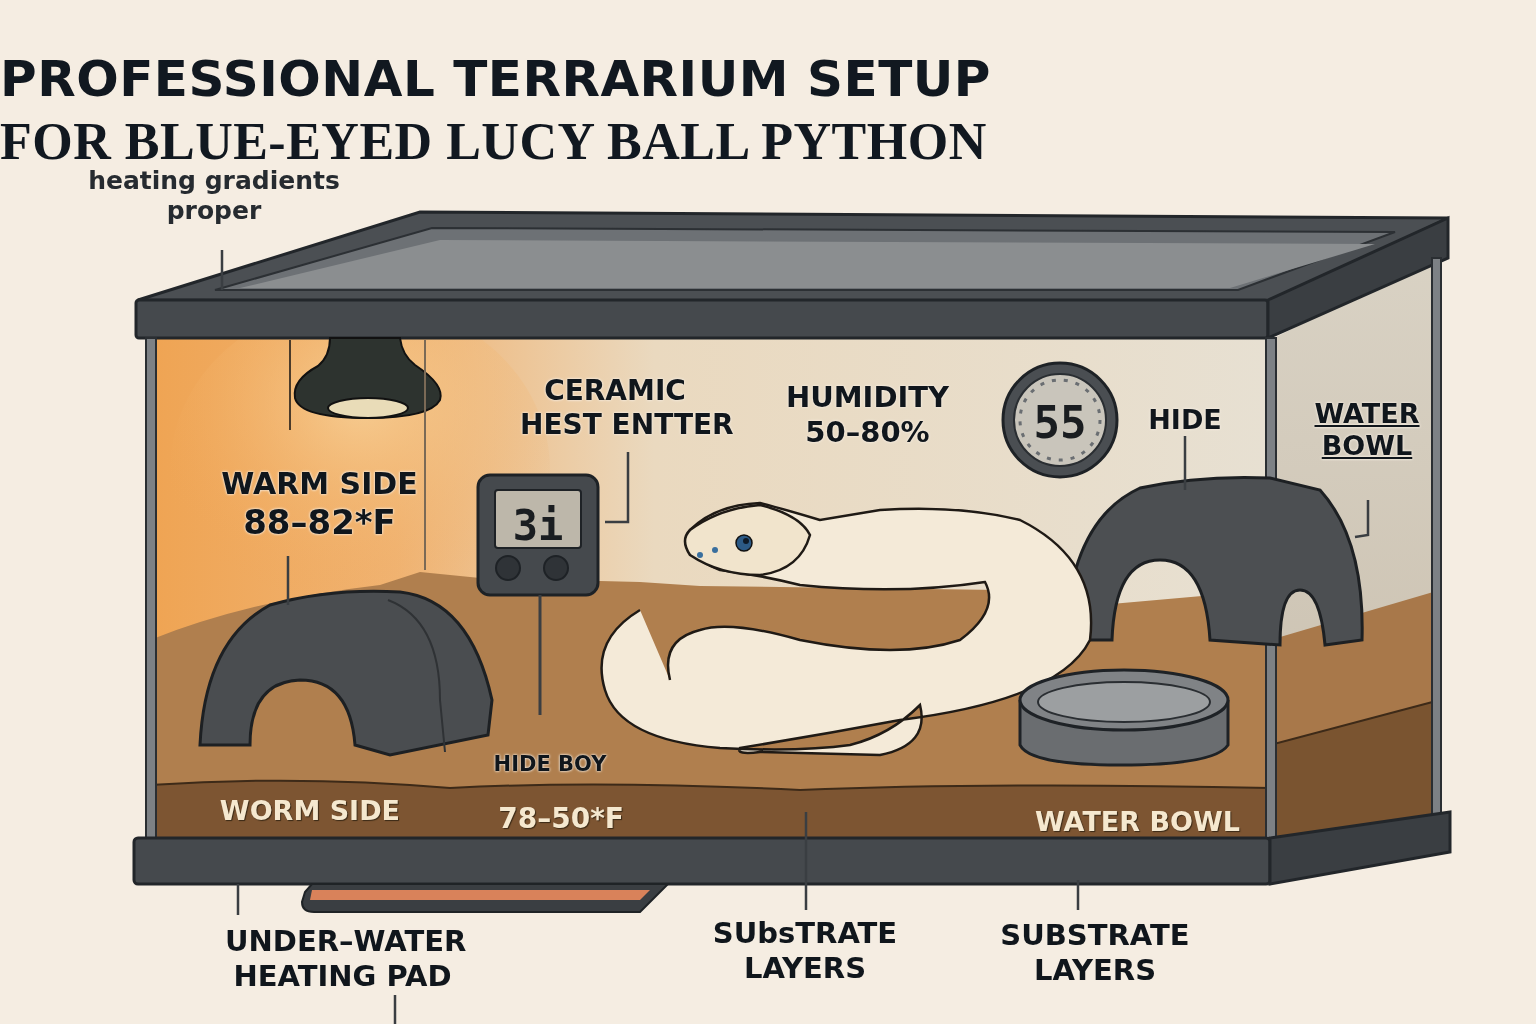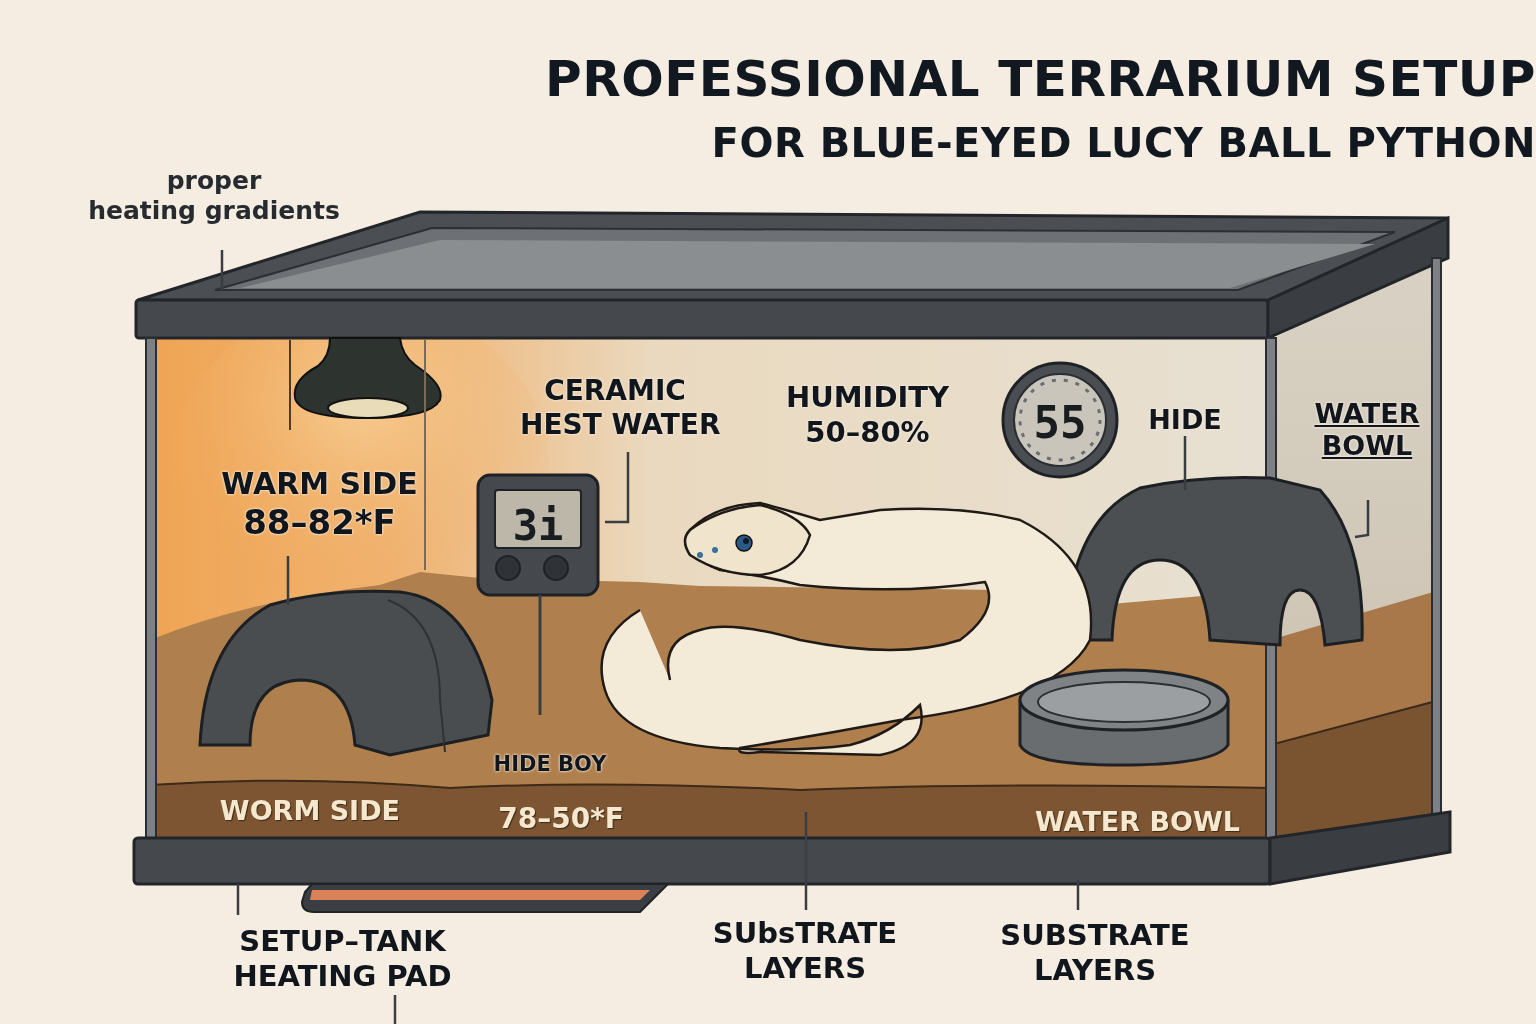--- a/index.html
+++ b/index.html
@@ -3,25 +3,25 @@
 <meta charset="utf-8">
 <style>
   html, body { margin: 0; padding: 0; }
   body {
     width: 1536px; height: 1024px; overflow: hidden;
     background: #f5ede2;
     font-family: "DejaVu Sans", sans-serif;
     position: relative;
   }
   .title {
-    position: absolute; left: 0; width: 1536px; text-align: right;
+    position: absolute; left: 0; width: 1536px; text-align: left;
     font-weight: bold; color: #111820; letter-spacing: 0.5px;
   }
   .t1 { top: 50px; font-size: 50px; }
-  .t2 { top: 120px; font-size: 40px; }
+  .t2 { top: 112px; font-size: 52px; font-family: Liberation Serif, serif; }
   svg.scene { position: absolute; left: 0; top: 0; }
   .lbl {
     position: absolute; font-weight: bold; text-align: center;
     line-height: 1.2; white-space: nowrap;
   }
   .dark { color: #10161c; text-shadow: 0 0 2px #f5ede2, 0 0 3px #f5ede2; }
   .light { color: #f5e8cf; text-shadow: 1px 1px 1px #3b2a16; text-align: right; }
   .small-dark { color: #262b30; font-weight: bold; }
 </style>
 </head>
@@ -141,27 +141,27 @@
     <line x1="1185" y1="436" x2="1185" y2="490"></line>
     <path d="M1368,500 L1368,535 L1355,537"></path>
     <line x1="238" y1="884" x2="238" y2="915"></line>
     <line x1="395" y1="995" x2="395" y2="1024"></line>
     <line x1="806" y1="812" x2="806" y2="910"></line>
     <line x1="1078" y1="880" x2="1078" y2="910"></line>
   </g>
 </svg>
 
 <div class="lbl small-dark" style="left:84px; top:166px; width:260px; font-size:25px; font-weight:bold;">
+  <div>heating gradients</div>
   <div>proper</div>
-  <div>heating gradients</div>
 </div>
 
 <div class="lbl dark" style="left:520px; top:374px; width:190px; font-size:28px;">
   <div>CERAMIC</div>
-  <div>HEST WATER</div>
+  <div>HEST ENTTER</div>
 </div>
 
 <div class="lbl dark" style="left:780px; top:380px; width:175px; font-size:29px;">
   <div>HUMIDITY</div>
   <div>50–80%</div>
 </div>
 
 <div class="lbl dark" style="left:1140px; top:404px; width:90px; font-size:27px;">HIDE</div>
 
 <div class="lbl dark" style="left:1312px; top:398px; width:110px; font-size:27px;text-decoration:underline;">
@@ -176,21 +176,21 @@
 
 <div class="lbl dark" style="left:470px; top:742px; width:160px; font-size:21px;margin-top:10px;">HIDE BOY</div>
 
 <div class="lbl light" style="left:200px; top:795px; width:200px; font-size:27px;">WORM SIDE</div>
 
 <div class="lbl light" style="left:474px; top:802px; width:150px; font-size:28px;">78–50*F</div>
 
 <div class="lbl light" style="left:1015px; top:806px; width:225px; font-size:27px;">WATER BOWL</div>
 
 <div class="lbl dark" style="left:225px; top:924px; width:235px; font-size:29px;">
-  <div>SETUP–TANK</div>
+  <div>UNDER–WATER</div>
   <div>HEATING PAD</div>
 </div>
 
 <div class="lbl dark" style="left:710px; top:916px; width:190px; font-size:29px;">
   <div>SUbsTRATE</div>
   <div>LAYERS</div>
 </div>
 
 <div class="lbl dark" style="left:1000px; top:918px; width:190px; font-size:29px;">
   <div>SUBSTRATE</div>

